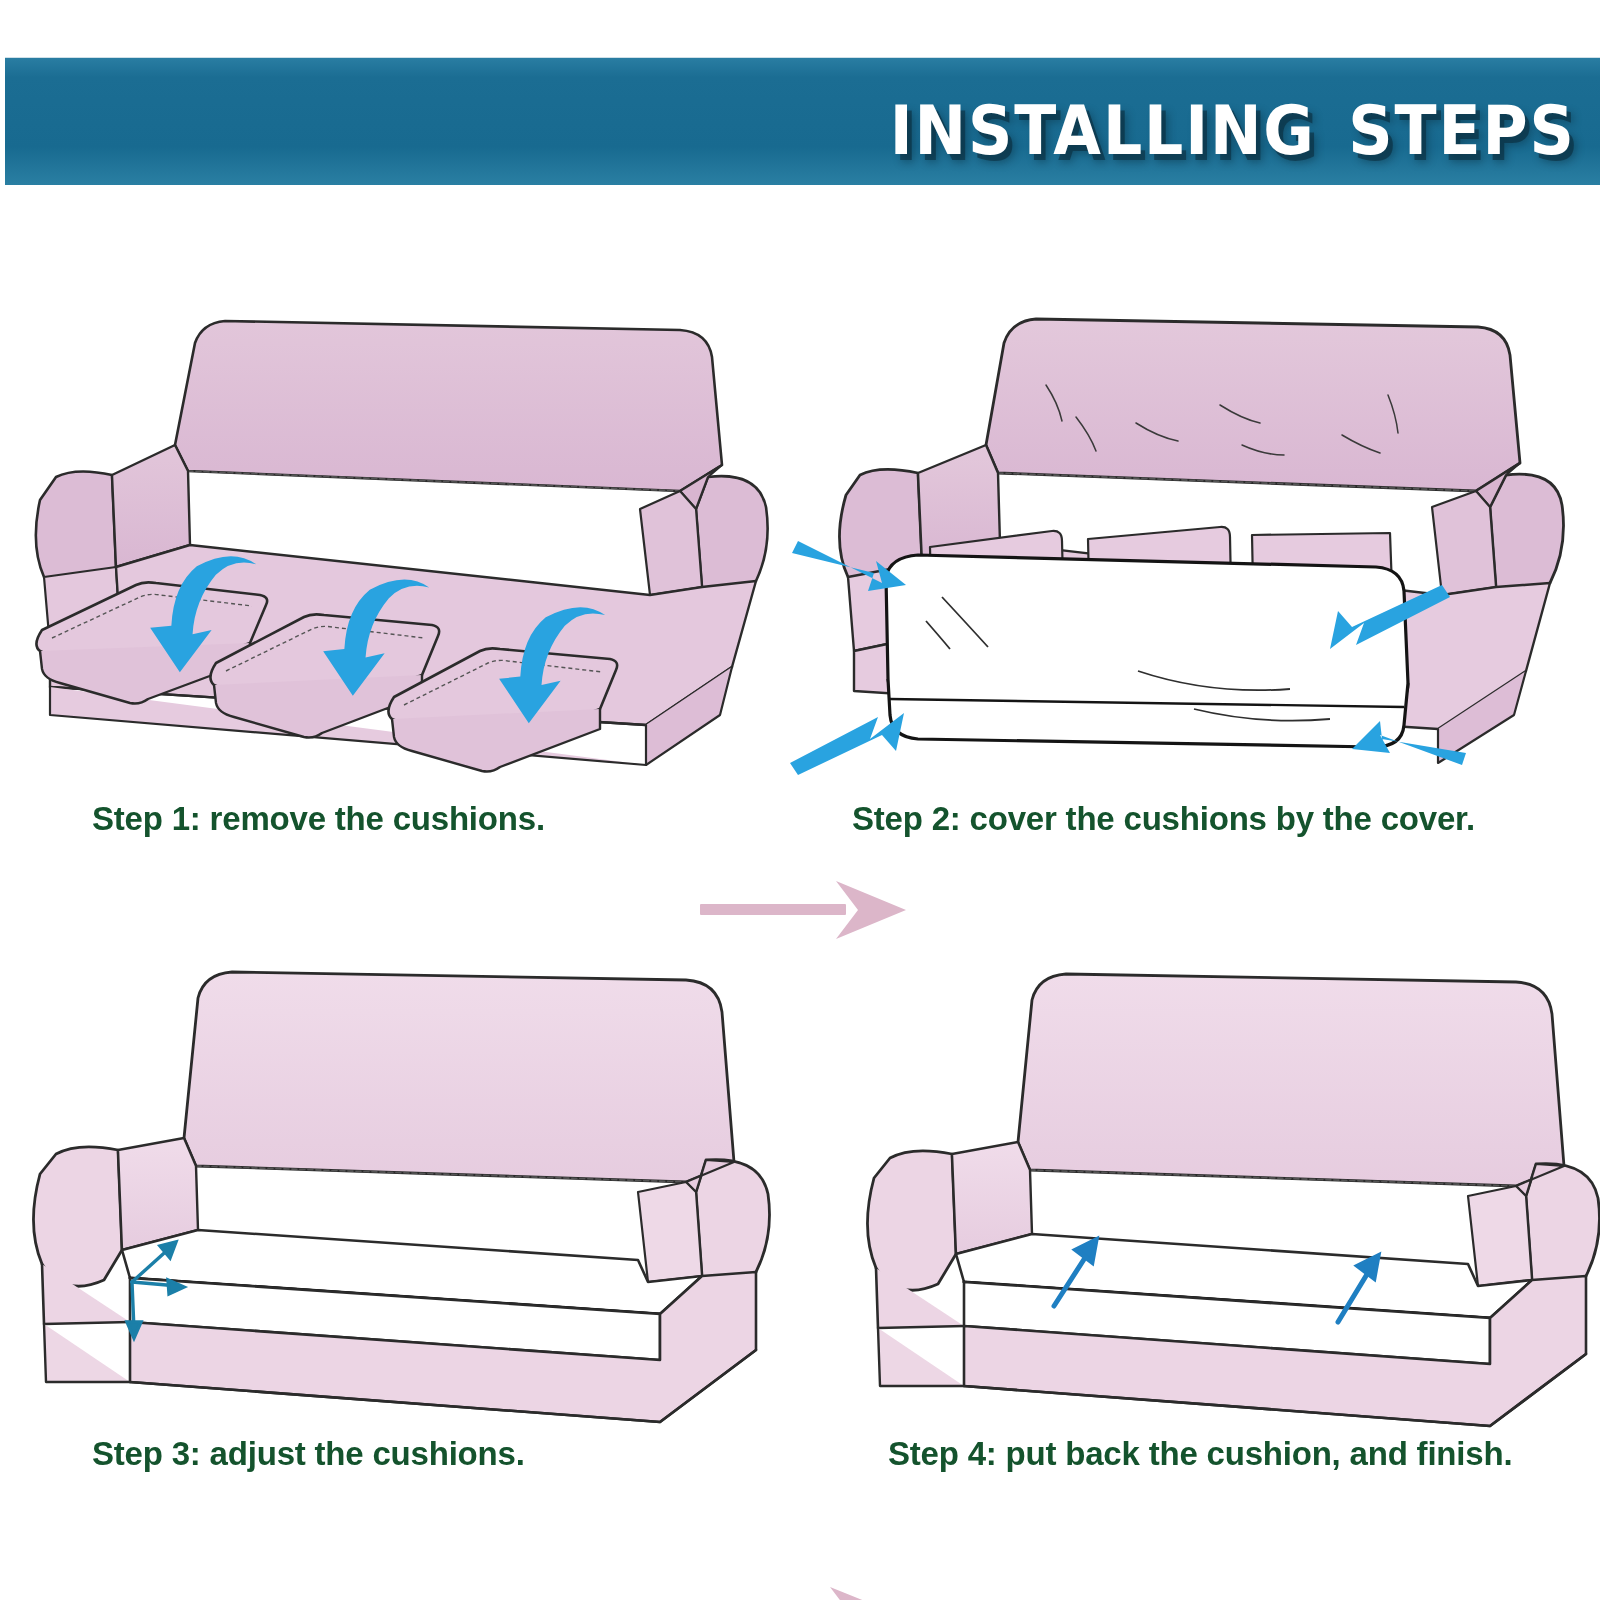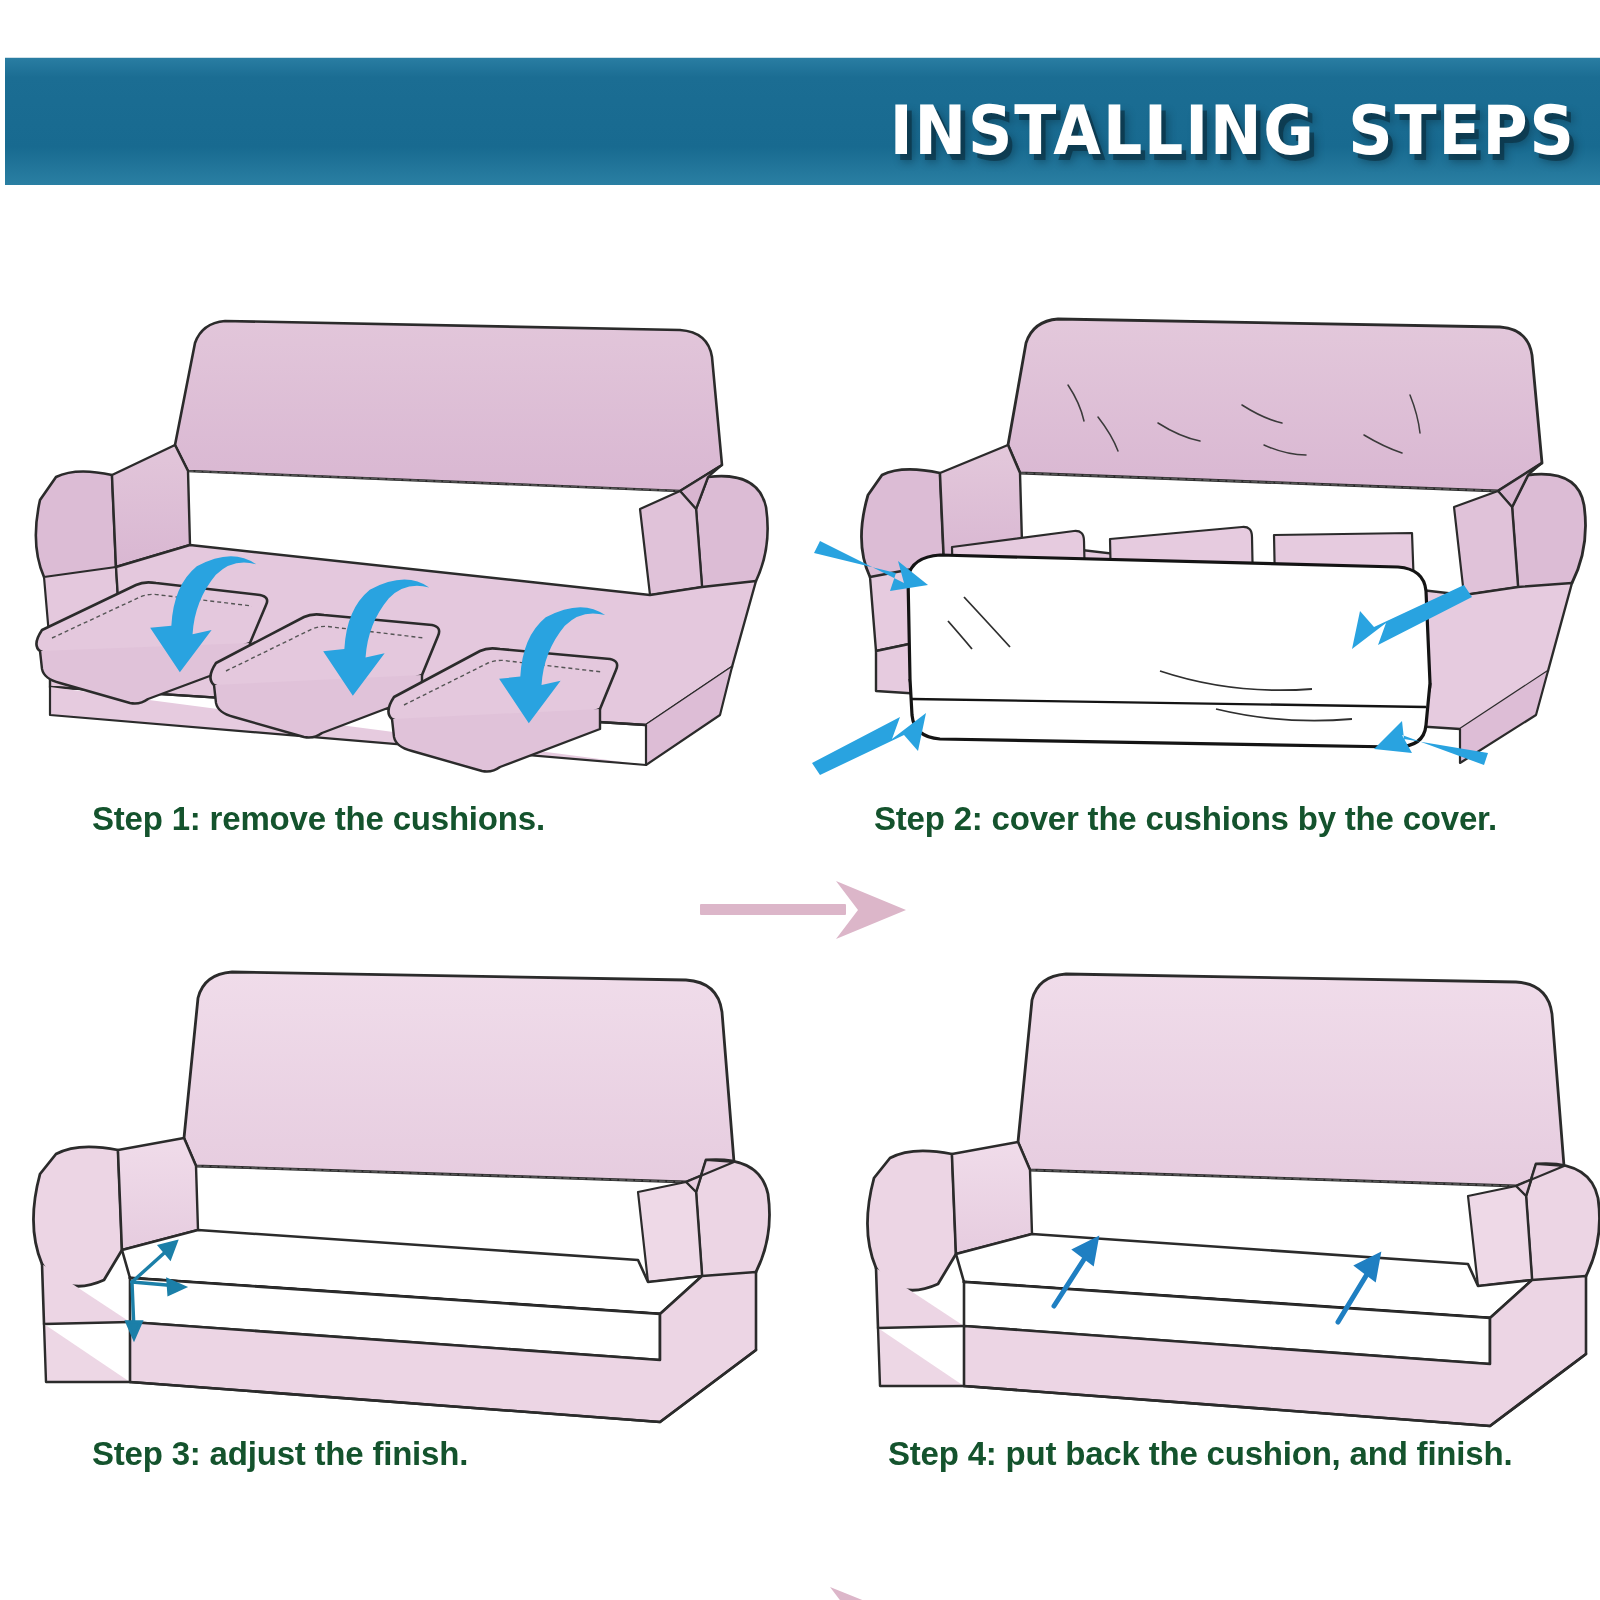--- a/index.html
+++ b/index.html
@@ -37,21 +37,21 @@
   }
 
   
   .steps{
     position:absolute;
     left:0; top:190px;
     width:1600px; height:1410px;
   }
   .cell{ position:absolute; }
   .cell-1{ left:20px;  top:105px;  width:760px; height:630px; }
-  .cell-2{ left:812px; top:105px;  width:780px; height:630px; }
+  .cell-2{ left:790px; top:105px;  width:780px; height:630px; }
   .cell-3{ left:20px;  top:740px;  width:760px; height:640px; }
   .cell-4{ left:826px; top:740px;  width:780px; height:640px; }
 
   .art{ position:absolute; left:0; top:0; width:100%; height:500px; }
   .art svg{ width:100%; height:100%; display:block; }
 
   .caption{
     position:absolute;
     left:0; top:505px;
     width:100%;
@@ -245,21 +245,21 @@
             <line x1="112" y1="352" x2="158" y2="356"></line>
             <path d="M164 357 L148 350 L149 364 Z"></path>
           </g>
           <g>
             <line x1="112" y1="352" x2="114" y2="400"></line>
             <path d="M114 408 L107 392 L121 392 Z"></path>
           </g>
         </g>
       </svg>
     </div>
-    <div class="caption cap-3">Step 3: adjust the finish.</div>
+    <div class="caption cap-3">Step 3: adjust the cushions.</div>
   </div>
 
   <div class="cell cell-4">
     <div class="art">
       <svg viewBox="0 0 780 500" xmlns="http://www.w3.org/2000/svg">
         <defs>
           <linearGradient id="pk4" x1="0" y1="0" x2="0" y2="1">
             <stop offset="0" stop-color="#f0dcea"></stop>
               <stop offset="1" stop-color="#e6ccdf"></stop>
           </linearGradient>

